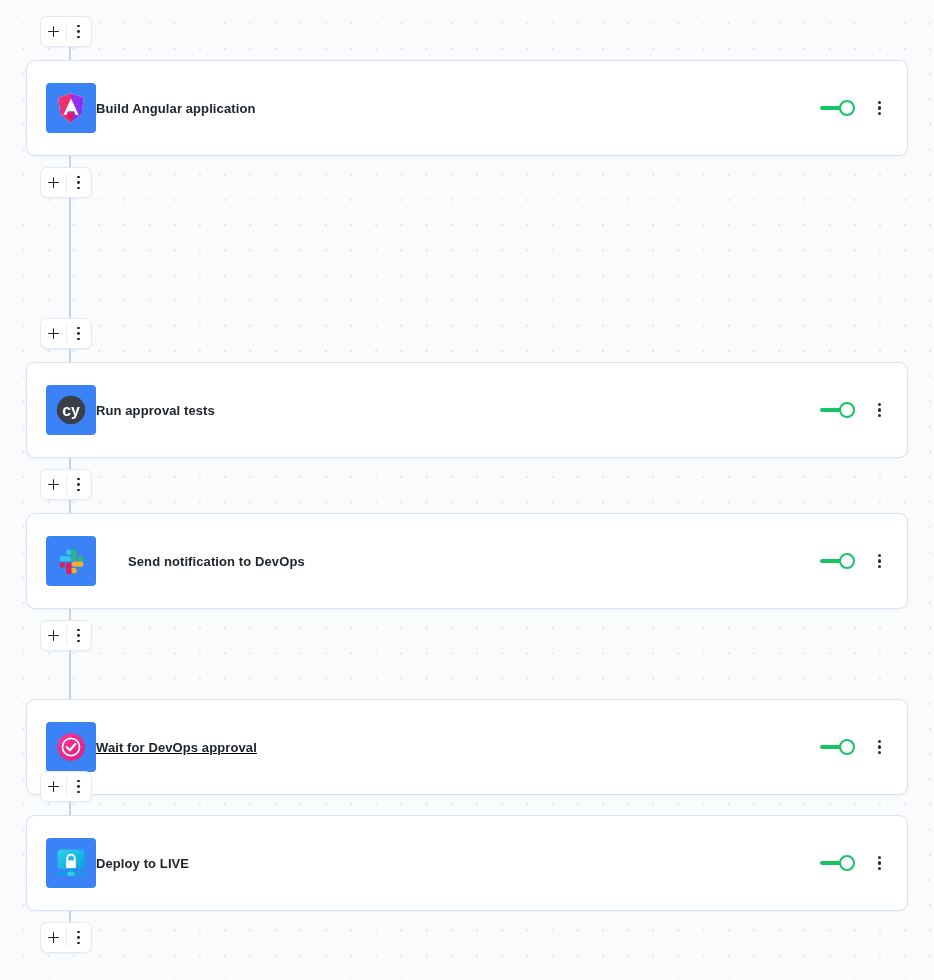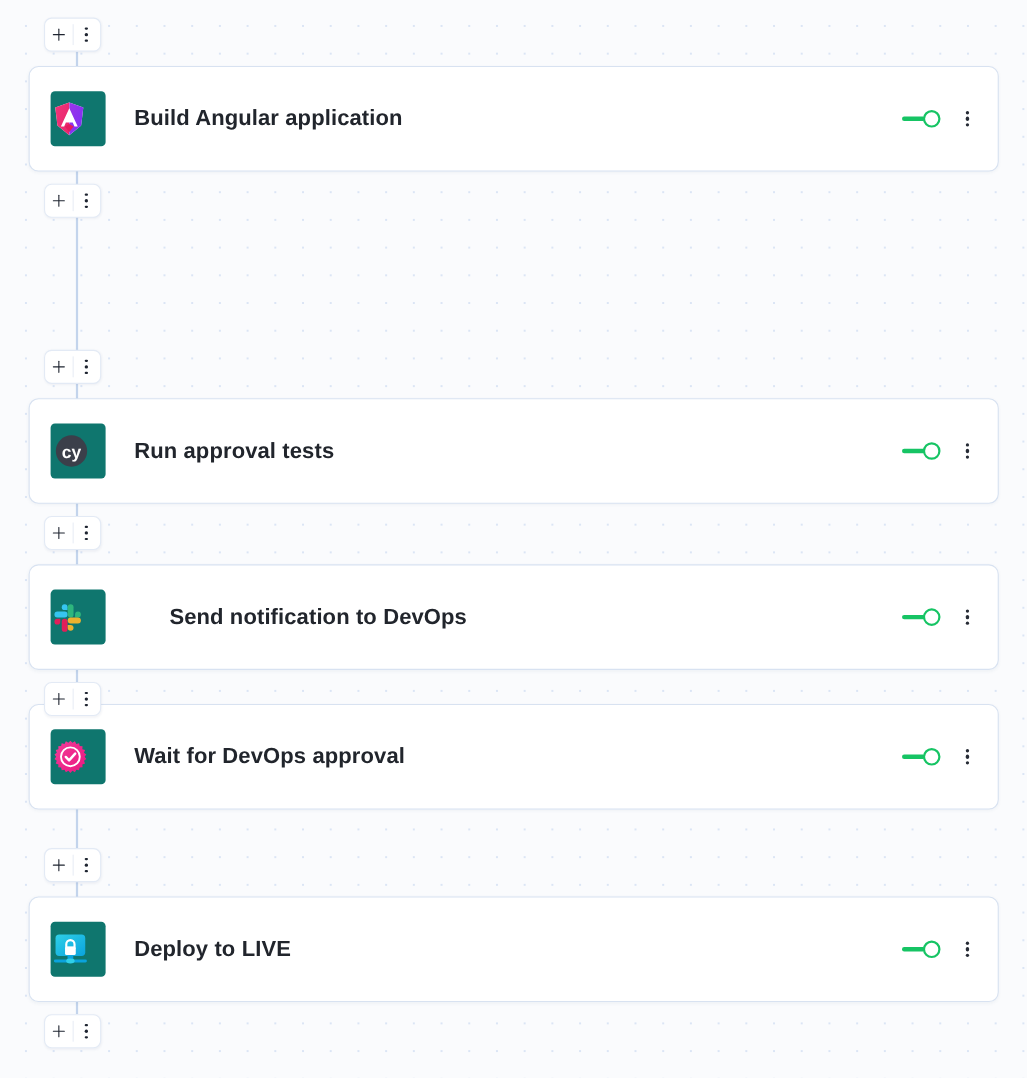--- a/index.html
+++ b/index.html
@@ -104,31 +104,31 @@
     box-shadow: 0 1px 3px rgba(45, 70, 120, 0.05);
     display: flex;
     align-items: center;
     z-index: 2;
   }
 
   .icon-tile {
     width: 50px; height: 50px;
     margin-left: 19px;
     border-radius: 4px;
-    background: #0f766e;
-    display: flex;
-    align-items: center;
+    background: #3b82f6;
+    display: flex;
+    align-items: center;
+    justify-content: center;
     flex: 0 0 auto;
     overflow: hidden;
   }
   .icon-tile svg { display: block; }
 
   .card-title {
-    margin-left: 26px;
-    font-size: 20px;
+    font-size: 13px;
     font-weight: 600;
     color: #21252c;
     letter-spacing: 0.1px;
     white-space: nowrap;
   }
 
   .card-actions {
     margin-left: auto;
     display: flex;
     align-items: center;
@@ -332,21 +332,21 @@
            <span class="bar"></span>
            <span class="knob"></span>
          </div>
          <div class="menu-dots">
            <i></i>
           <i></i>
           <i></i>
          </div>
        </div>
     </div>
-    <div class="card" style="top: 640px;">
+    <div class="card" style="top: 699px; text-decoration: underline;">
       <div class="icon-tile">
          <svg width="36" height="36" viewBox="0 0 48 48">
           <polygon points="24.00,4.50 26.45,6.98 29.49,5.29 31.15,8.35 34.54,7.60 35.26,11.00 38.74,11.23 38.47,14.70 41.74,15.90 40.50,19.15 43.30,21.22 41.20,24.00 43.30,26.78 40.50,28.85 41.74,32.10 38.47,33.30 38.74,36.77 35.26,37.00 34.54,40.40 31.15,39.65 29.49,42.71 26.45,41.02 24.00,43.50 21.55,41.02 18.51,42.71 16.85,39.65 13.46,40.40 12.74,37.00 9.26,36.77 9.53,33.30 6.26,32.10 7.50,28.85 4.70,26.78 6.80,24.00 4.70,21.22 7.50,19.15 6.26,15.90 9.53,14.70 9.26,11.23 12.74,11.00 13.46,7.60 16.85,8.35 18.51,5.29 21.55,6.98" fill="url(#pinkGrad)"></polygon>
           <circle cx="24" cy="24" r="11.4" fill="none" stroke="#fff" stroke-width="2.3"></circle>
           <path d="M18.4 24.2l4 4.1 7.4-8.2" fill="none" stroke="#fff" stroke-width="3" stroke-linecap="round" stroke-linejoin="round"></path>
         </svg>
        </div>
        <div class="card-title">Wait for DevOps approval</div>
        <div class="card-actions">
          <div class="toggle">

